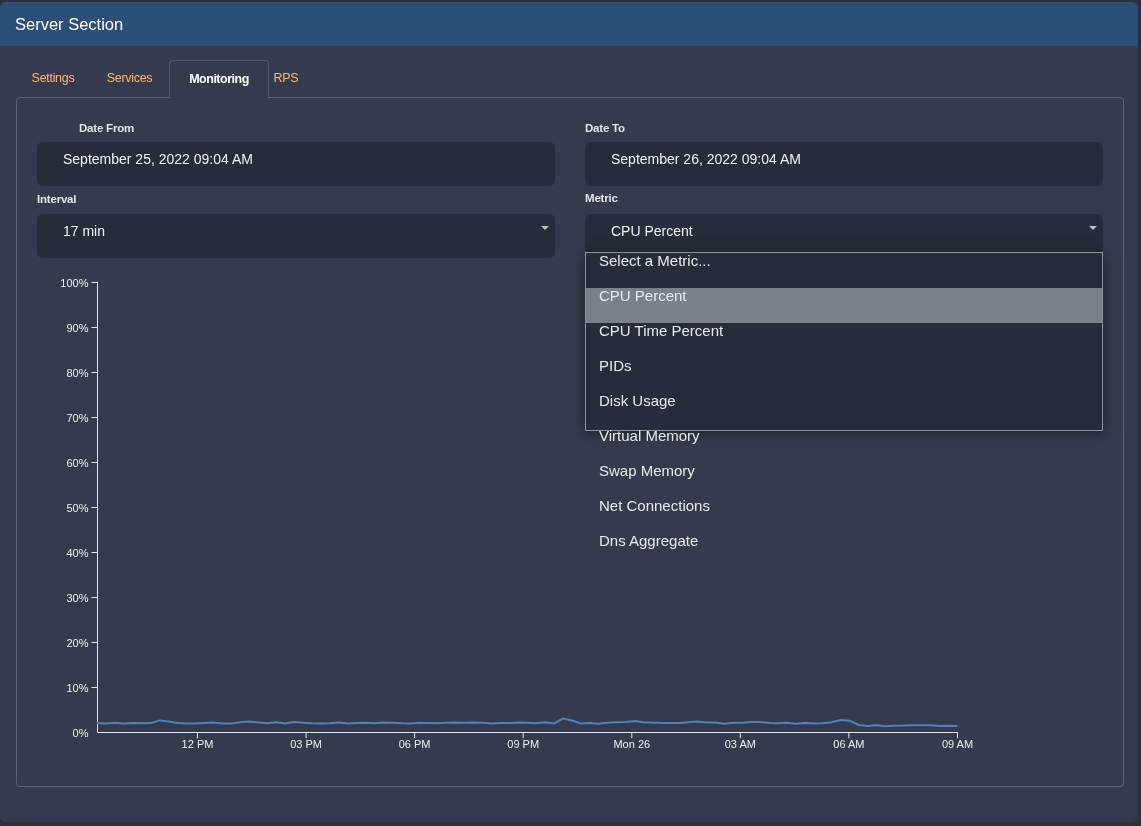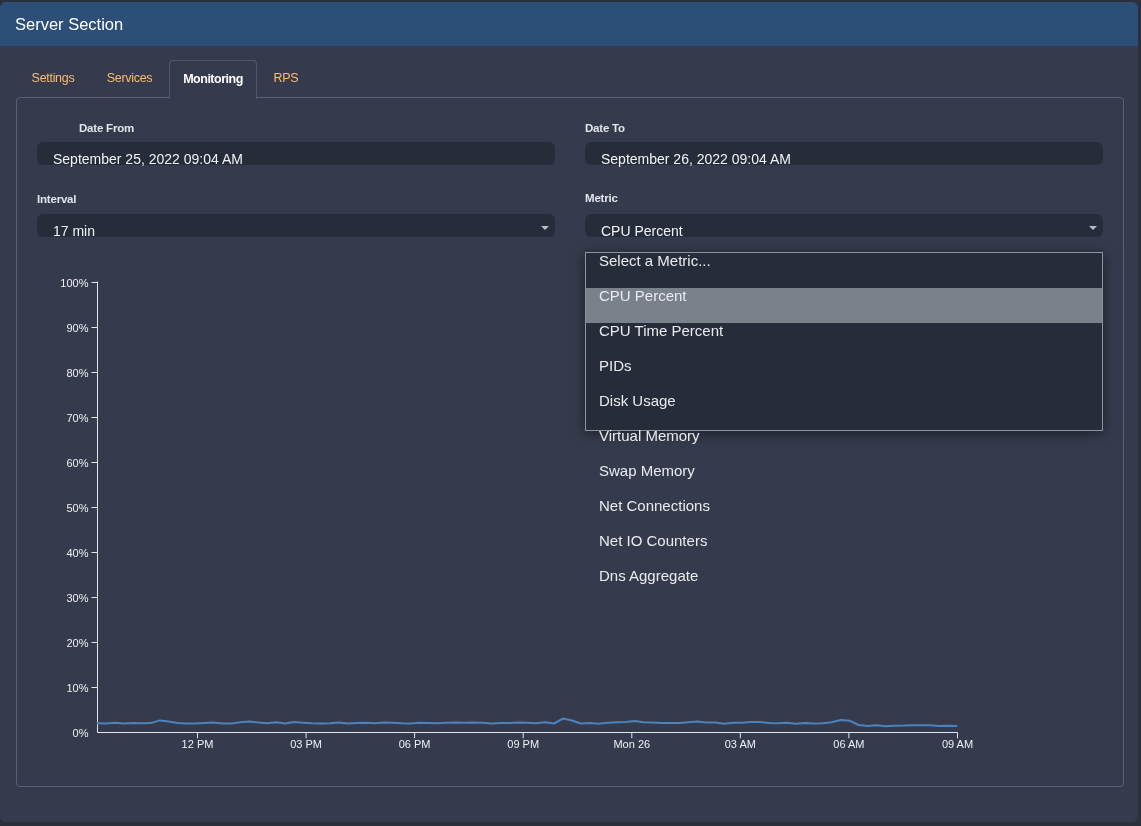--- a/index.html
+++ b/index.html
@@ -4,34 +4,34 @@
 <style>
 html,body{margin:0;padding:0;}
 body{width:1141px;height:826px;background:#2b303d;font-family:"Liberation Sans",sans-serif;overflow:hidden;position:relative;}
 .card{position:absolute;left:0;top:2px;width:1138px;height:820px;background:#353b4c;border-radius:6px;}
 .hdr{position:absolute;left:0;top:0;width:1138px;height:44px;background:#2d4e76;border-radius:6px 6px 0 0;color:#ffffff;font-size:16.5px;line-height:44px;padding-left:15px;box-sizing:border-box;}
 .tabs{position:absolute;left:16px;top:58px;height:39px;font-size:0;}
 .tab{position:absolute;top:0;height:37px;text-align:center;font-size:12.5px;letter-spacing:-0.3px;color:#fdba74;line-height:36px;}
 .tab.active{background:#353b4c;border:1px solid #4e586c;border-bottom:none;border-radius:4px 4px 0 0;color:#ffffff;font-weight:bold;letter-spacing:-0.5px;height:39px;box-sizing:border-box;z-index:5;}
 .panel{position:absolute;left:16px;top:94.5px;width:1108px;height:690px;border:1px solid #57617a;border-radius:4px;box-sizing:border-box;z-index:1;}
 .lbl{position:absolute;font-size:11.5px;font-weight:bold;color:#e2e5e9;letter-spacing:-0.2px;}
-.inp{position:absolute;width:518px;height:23px;background:#262c39;border-radius:6px;color:#f1f3f5;font-size:14px;line-height:34px;padding-left:16px;box-sizing:border-box;}
+.inp{position:absolute;width:518px;height:44px;background:#262c39;border-radius:6px;color:#f1f3f5;font-size:14px;line-height:34px;padding-left:26px;box-sizing:border-box;}
 .caret{position:absolute;width:0;height:0;border-left:4.5px solid transparent;border-right:4.5px solid transparent;border-top:4.5px solid #b7bcc3;}
 .listbox{position:absolute;left:585px;top:249.5px;width:518px;height:179px;background:#262c39;border:1px solid #8f949e;box-sizing:border-box;z-index:10;box-shadow:0 2px 12px rgba(0,0,0,0.5);}
 .opt{height:35px;line-height:15px;font-size:15px;color:#e9ebee;padding-left:13px;white-space:nowrap;overflow:hidden;}
 .opt.sel{background:#7b818b;}
 </style>
 </head>
 <body>
 <div class="card">
   <div class="hdr">Server Section</div>
   <div class="tabs">
     <div class="tab" style="left:0;width:74px;">Settings</div>
     <div class="tab" style="left:74px;width:79px;">Services</div>
-    <div class="tab active" style="left:153px;width:88px;">Monitoring</div>
+    <div class="tab active" style="left:153px;width:100px;">Monitoring</div>
     <div class="tab" style="left:241px;width:58px;">RPS</div>
   </div>
   <div class="panel"></div>
 
   <div class="lbl" style="left:37px;top:120px;padding-left:42px;">Date From</div>
   <div class="inp" style="left:37px;top:140px;">September 25, 2022 09:04 AM</div>
   <div class="lbl" style="left:585px;top:120px;">Date To</div>
   <div class="inp" style="left:585px;top:140px;">September 26, 2022 09:04 AM</div>
 
   <div class="lbl" style="left:37px;top:191px;">Interval</div>
@@ -43,21 +43,20 @@
 
   <div class="listbox">
     <div class="opt">Select a Metric...</div>
     <div class="opt sel">CPU Percent</div>
     <div class="opt">CPU Time Percent</div>
     <div class="opt">PIDs</div>
     <div class="opt">Disk Usage</div>
     <div class="opt">Virtual Memory</div>
     <div class="opt">Swap Memory</div>
     <div class="opt">Net Connections</div>
-    <div class="opt">Net IO Counters</div>
     <div class="opt">Dns Aggregate</div>
   </div>
 
   <svg style="position:absolute;left:55px;top:268px;z-index:2;" width="930" height="500" viewBox="0 0 930 500">
     <g stroke="#e2e5e9" stroke-width="1" fill="none">
     <line x1="42.5" y1="11.5" x2="42.5" y2="462.5"></line>
     <line x1="42.5" y1="462.5" x2="902.5" y2="462.5"></line>
     <line x1="36.5" y1="12.5" x2="42.5" y2="12.5"></line>
     <line x1="36.5" y1="57.5" x2="42.5" y2="57.5"></line>
     <line x1="36.5" y1="102.5" x2="42.5" y2="102.5"></line>

